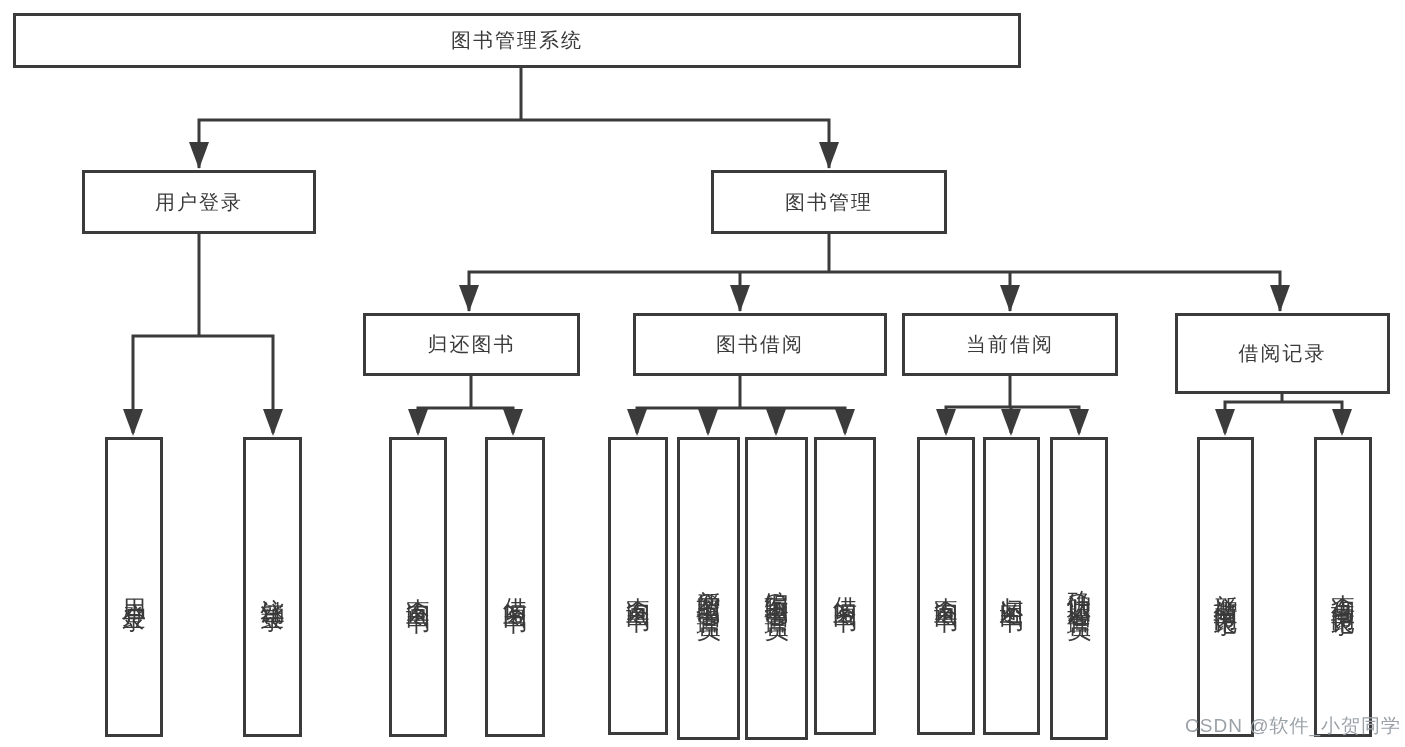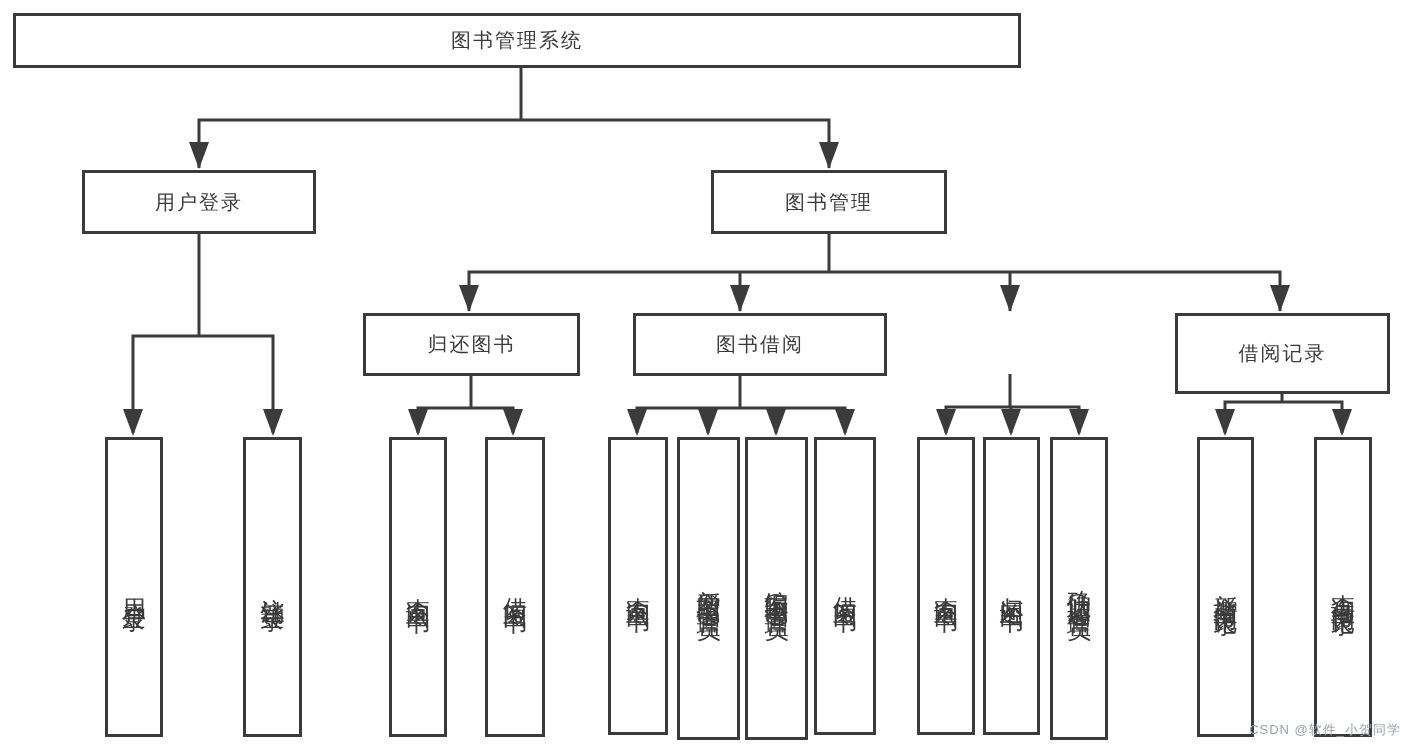--- a/index.html
+++ b/index.html
@@ -63,21 +63,21 @@
   .n-g1c3  { left: 814px;  top: 437px; width: 62px;   height: 298px; }
   .n-g2c0  { left: 917px;  top: 437px; width: 58px;   height: 298px; }
   .n-g2c1  { left: 983px;  top: 437px; width: 57px;   height: 298px; }
   .n-g2c2  { left: 1050px; top: 437px; width: 58px;   height: 303px; }
   .n-g3c0  { left: 1197px; top: 437px; width: 57px;   height: 300px; }
   .n-g3c1  { left: 1314px; top: 437px; width: 58px;   height: 300px; }
   .watermark {
     position: absolute;
     right: 4px;
     bottom: 8px;
-    font-size: 13px;
+    font-size: 19px;
     letter-spacing: 1px;
     color: #9aa2a8;
     z-index: 10;
     white-space: nowrap;
   }
 </style>
 </head>
 <body>
 
 <div class="stage">
@@ -134,20 +134,21 @@
     </g>
   </svg>
 
   <div class="node h-node n-root">图书管理系统</div>
 
   <div class="node h-node n-login">用户登录</div>
   <div class="node h-node n-mgmt">图书管理</div>
 
   <div class="node h-node n-g0">归还图书</div>
   <div class="node h-node n-g1">图书借阅</div>
+  <div class="node h-node n-g2">当前借阅</div>
   <div class="node h-node n-g3">借阅记录</div>
 
   <div class="node v-node n-l00">
     <span>用户登录</span>
   </div>
   <div class="node v-node n-l01">
     <span>注销登录</span>
   </div>
 
   <div class="node v-node n-g0c0">

